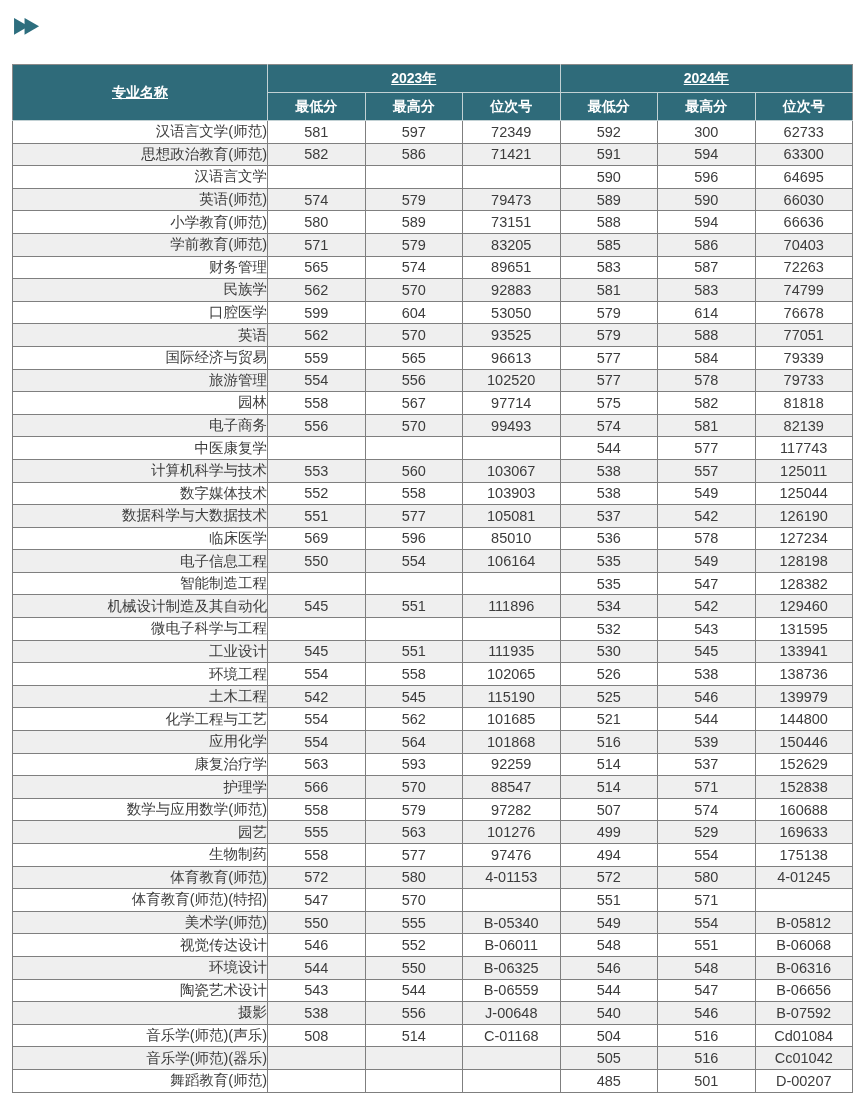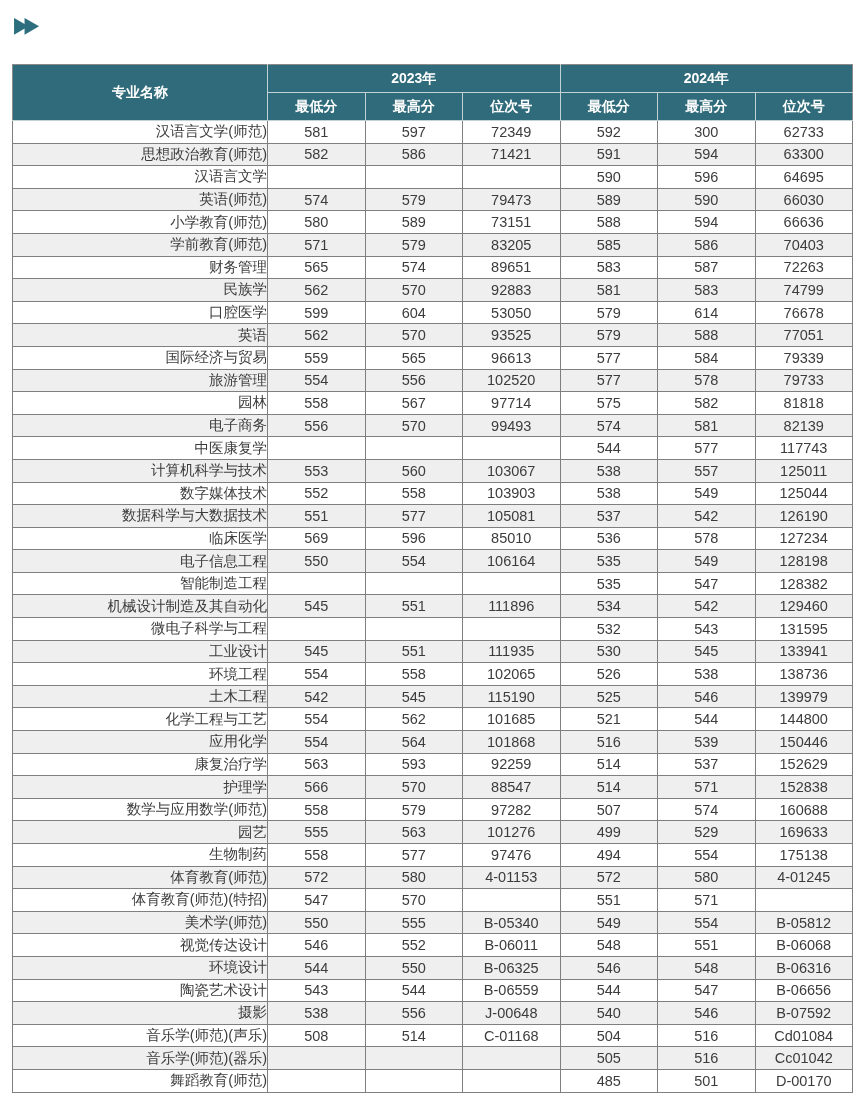--- a/index.html
+++ b/index.html
@@ -41,20 +41,21 @@
     border: 1px solid #c2d1d4;
     height: 27px;
     padding: 0;
     text-align: center;
   }
   table.scores thead tr th:first-child {
     border-left-color: #8a8a8a;
   }
   table.scores thead tr:first-child th {
     border-top-color: #8a8a8a;
+    text-decoration: underline;
   }
   table.scores thead tr th:last-child {
     border-right-color: #8a8a8a;
   }
   table.scores tbody td {
     border: 1px solid #7f7f7f;
     height: 21.6px;
     font-size: 14.5px;
     color: #3c3c3c;
     padding: 0;
@@ -484,16 +485,16 @@
         <td class="num">516</td>
         <td class="num">Cc01042</td>
       </tr>
       <tr>
         <td class="name">舞蹈教育(师范)</td>
         <td class="num"></td>
         <td class="num"></td>
         <td class="num"></td>
         <td class="num">485</td>
         <td class="num">501</td>
-        <td class="num">D-00170</td>
+        <td class="num">D-00207</td>
       </tr>
     </tbody>
 </table>
 
 </body></html>

